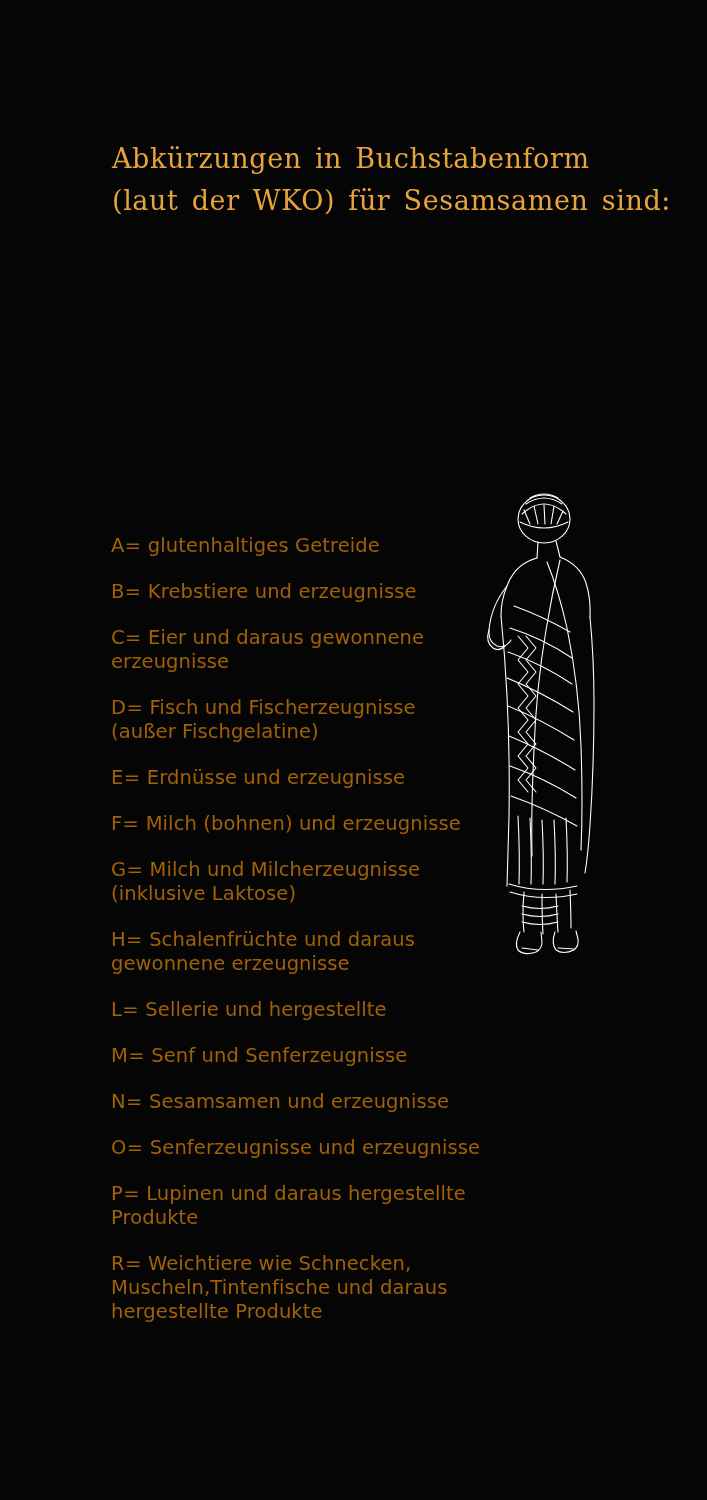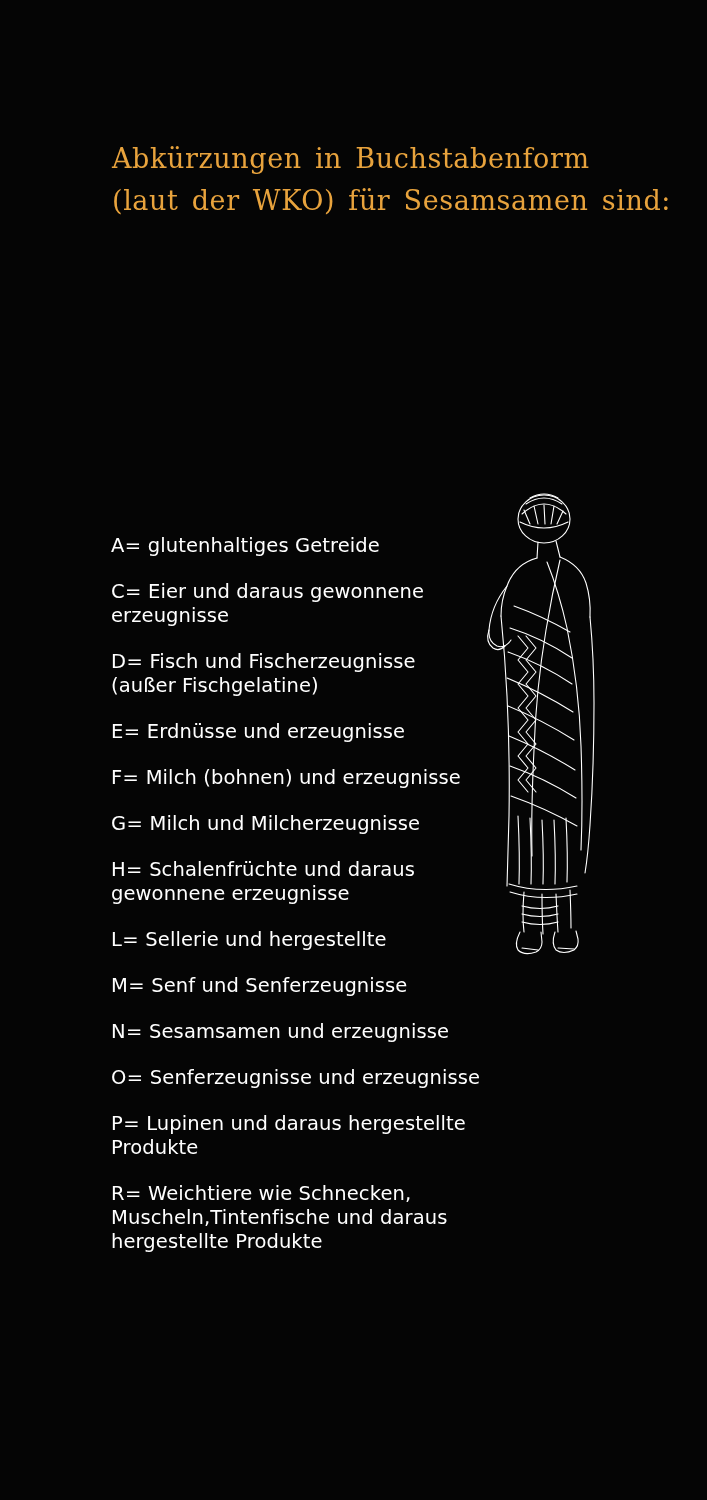--- a/index.html
+++ b/index.html
@@ -44,21 +44,21 @@
   .list {
     position: absolute;
     left: 111px;
     top: 534px;
     width: 420px;
   }
   .list-item {
     font-size: 19.5px;
     line-height: 24px;
     letter-spacing: 0.1px;
-    color: #ffffff;
+    color: #a16207;
     margin-bottom: 22px;
   }
   .list-item .code {
     letter-spacing: 0.4px;
   }
   .list-item .second {
     display: block;
   }
 
   
@@ -80,25 +80,26 @@
 
 <div class="page">
 
   <div class="heading">
     <span class="line">Abkürzungen in Buchstabenform</span>
     <span class="line">(laut der WKO) für Sesamsamen sind:</span>
   </div>
 
   <div class="list" id="allergen-list">
       <div class="list-item"><span class="code">A=</span> <span>glutenhaltiges Getreide</span></div>
+      <div class="list-item"><span class="code">B=</span> <span>Krebstiere und erzeugnisse</span></div>
       <div class="list-item"><span class="code">C=</span> <span>Eier und daraus gewonnene</span><span class="second">erzeugnisse</span></div>
       <div class="list-item"><span class="code">D=</span> <span>Fisch und Fischerzeugnisse</span><span class="second">(außer Fischgelatine)</span></div>
       <div class="list-item"><span class="code">E=</span> <span>Erdnüsse und erzeugnisse</span></div>
       <div class="list-item"><span class="code">F=</span> <span>Milch (bohnen) und erzeugnisse</span></div>
-      <div class="list-item"><span class="code">G=</span> <span>Milch und Milcherzeugnisse</span></div>
+      <div class="list-item"><span class="code">G=</span> <span>Milch und Milcherzeugnisse</span><span class="second">(inklusive Laktose)</span></div>
       <div class="list-item"><span class="code">H=</span> <span>Schalenfrüchte und daraus</span><span class="second">gewonnene erzeugnisse</span></div>
       <div class="list-item"><span class="code">L=</span> <span>Sellerie und hergestellte</span></div>
       <div class="list-item"><span class="code">M=</span> <span>Senf und Senferzeugnisse</span></div>
       <div class="list-item"><span class="code">N=</span> <span>Sesamsamen und erzeugnisse</span></div>
       <div class="list-item"><span class="code">O=</span> <span>Senferzeugnisse und erzeugnisse</span></div>
       <div class="list-item"><span class="code">P=</span> <span>Lupinen und daraus hergestellte</span><span class="second">Produkte</span></div>
       <div class="list-item"><span class="code">R=</span> <span>Weichtiere wie Schnecken,</span><span class="second">Muscheln,Tintenfische und daraus hergestellte Produkte</span></div>
     </div>
 
   <div class="figure">

